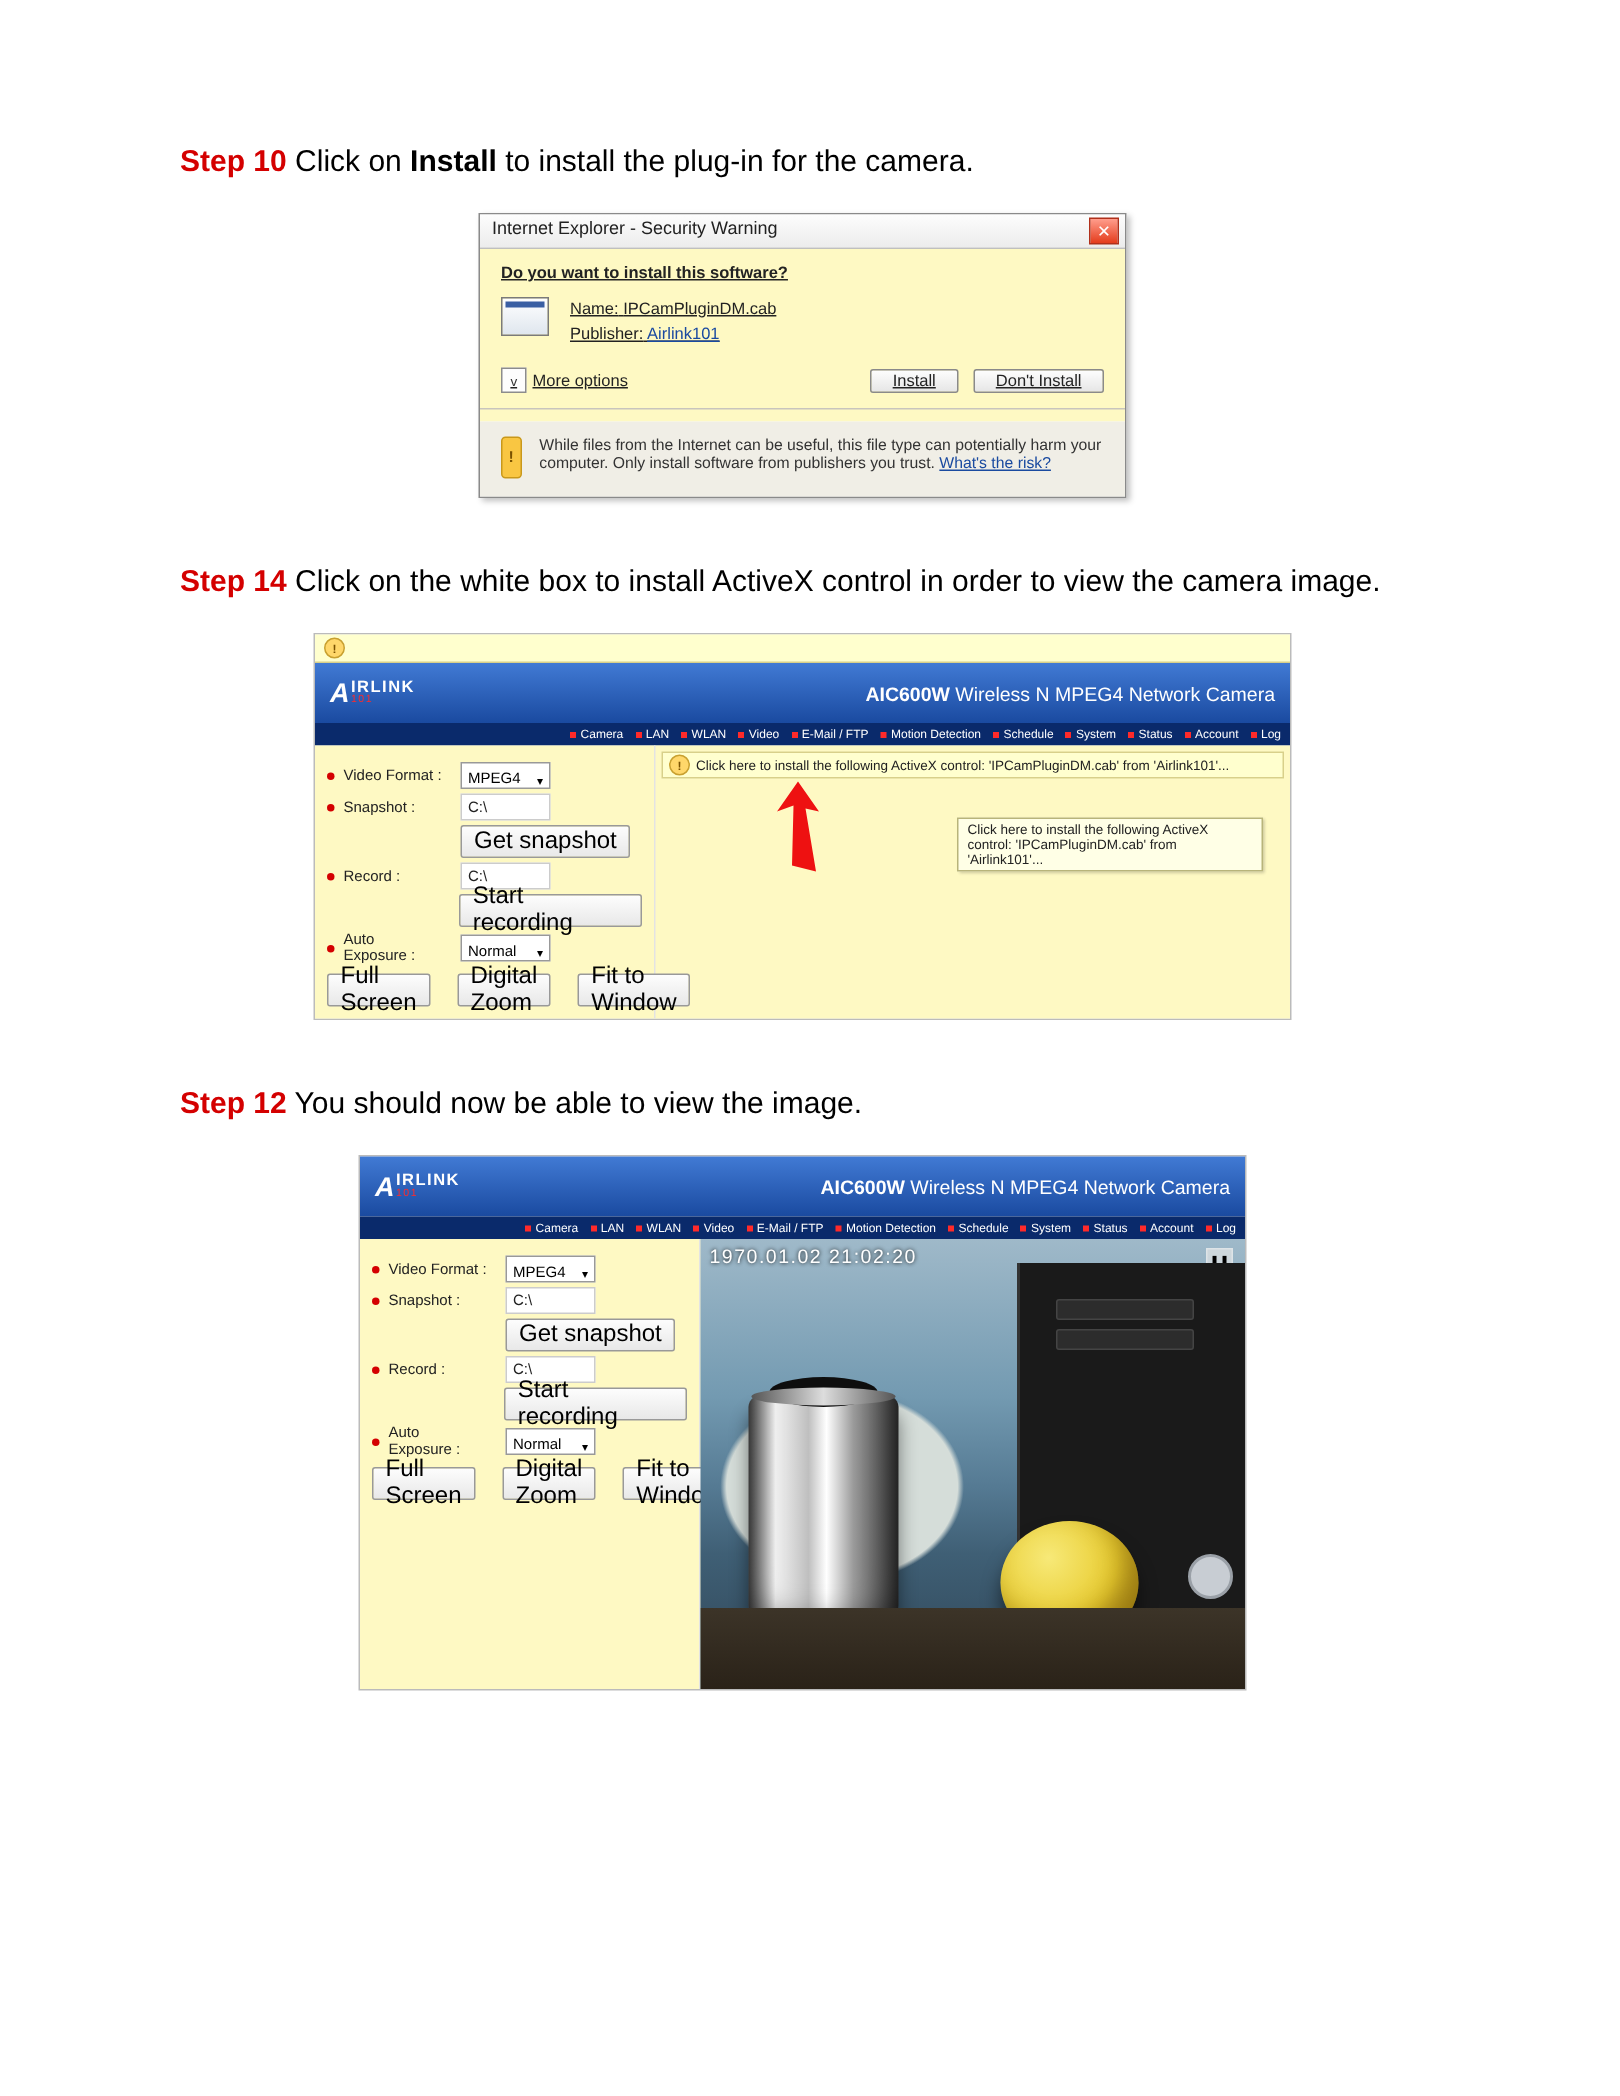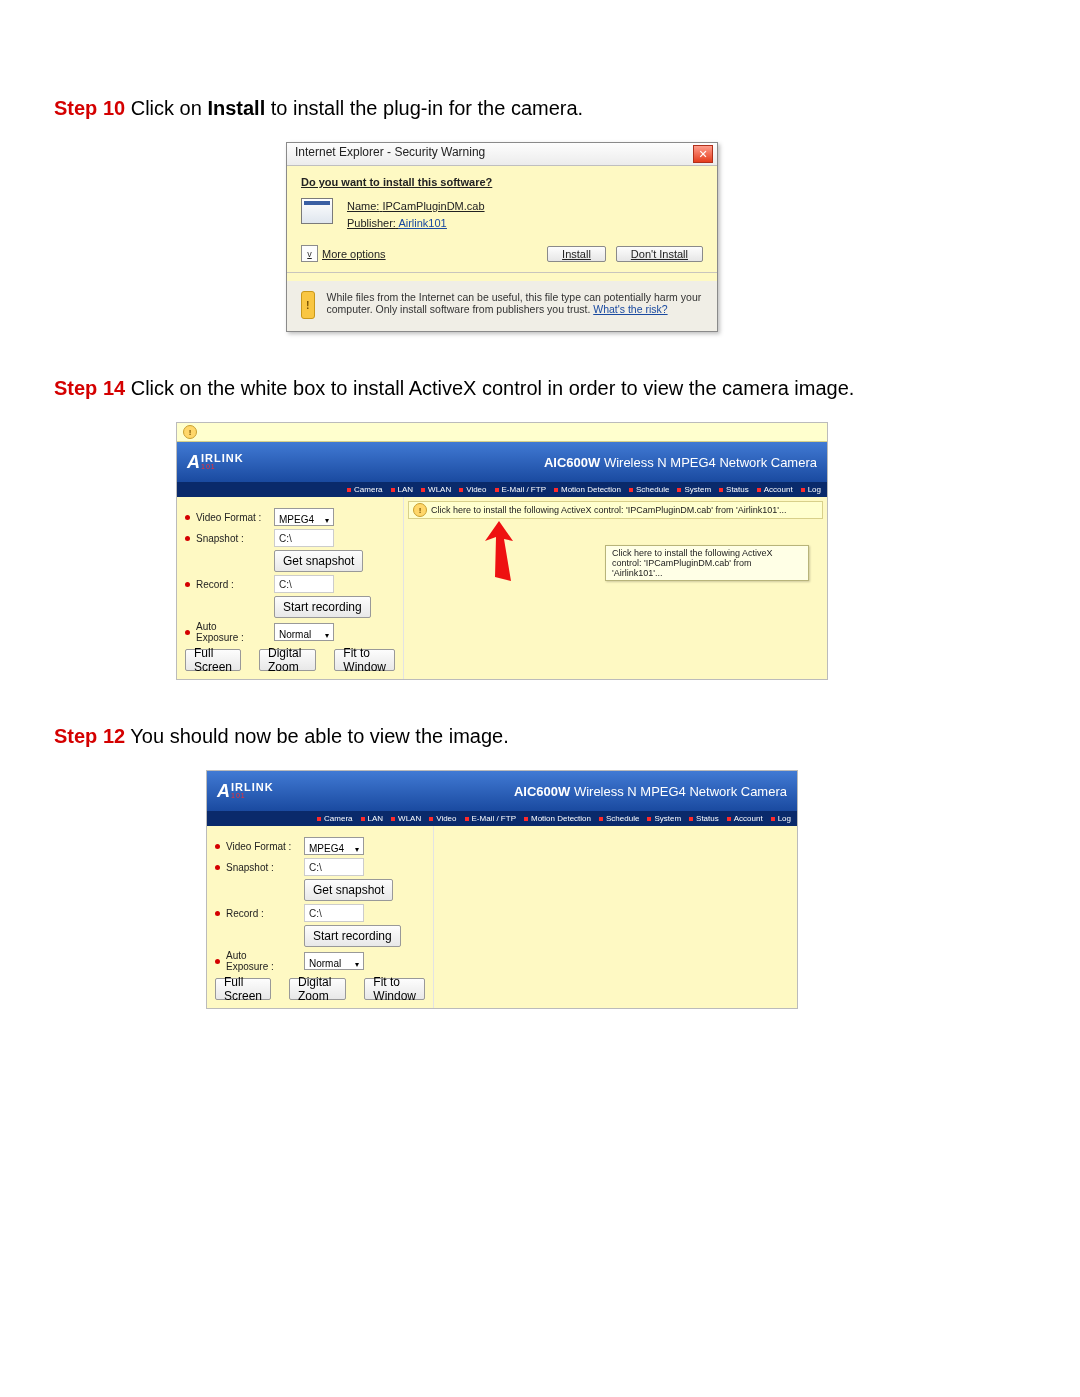--- a/index.html
+++ b/index.html
@@ -2,21 +2,21 @@
 <html><head>
 <meta charset="utf-8">
 <style>
   body {
     margin: 0;
     background: #fff;
     font-family: Arial, Helvetica, sans-serif;
     width: 1080px;
   }
   .page {
-    padding: 80px 130px 80px 54px;
+    padding: 80px 130px 80px 120px;
   }
   .step-line {
     font-size: 20px;
     color: #000;
     line-height: 1.6;
     margin: 12px 0 18px 0;
   }
   .step-label { color: #d40000; font-weight: bold; }
   .bold { font-weight: bold; }
 
@@ -173,21 +173,21 @@
   .side-sel {
     font-size: 10px;
     border:1px solid #999; background:#fff;
     padding:0 4px; height:16px;
     display:flex; align-items:flex-end; gap:4px;
     min-width:50px;
   }
   .side-sel::after{content:"▾"; font-size:8px; margin-left:auto;}
   .side-val { font-size:10px; color:#222; padding:0 4px; border:1px solid #ccc; background:#fff; height:16px; min-width:50px; display:flex; align-items:center;}
   .side-btn {
-    font-size: 12px;
+    font-size: 16px;
     border:1px solid #999; border-radius:2px;
     background:linear-gradient(#fdfdfd,#e8e8e8);
     padding:1px 8px; height:18px;
     display:inline-flex; align-items:center;
   }
   .side-btns { display:flex; gap:18px; margin-top:6px;}
   .cam-main {
     flex: 1;
     padding: 4px;
     position: relative;
@@ -555,16 +555,33 @@
           <span class="side-sel">
               <span>Normal</span>
             </span>
         </div>
         <div class="side-btns">
           <span class="side-btn">Full Screen</span>
           <span class="side-btn">Digital Zoom</span>
           <span class="side-btn">Fit to Window</span>
         </div>
       </div>
+      <div class="cam-main tall">
+        <div class="scene">
+          <div class="timestamp">1970.01.02 21:02:20</div>
+          <div class="ctrl">
+            <span>❚❚</span>
+            <span>■</span>
+            <span>◎</span>
+          </div>
+          <div class="tower">
+            <div class="slot s1"></div>
+              <div class="slot s2"></div>
+              <div class="badge"></div>
+          </div>
+          <div class="mug"></div>
+          <div class="lemon"></div>
+        </div>
+      </div>
     </div>
   </div>
 
 </div>
 
 </body></html>

